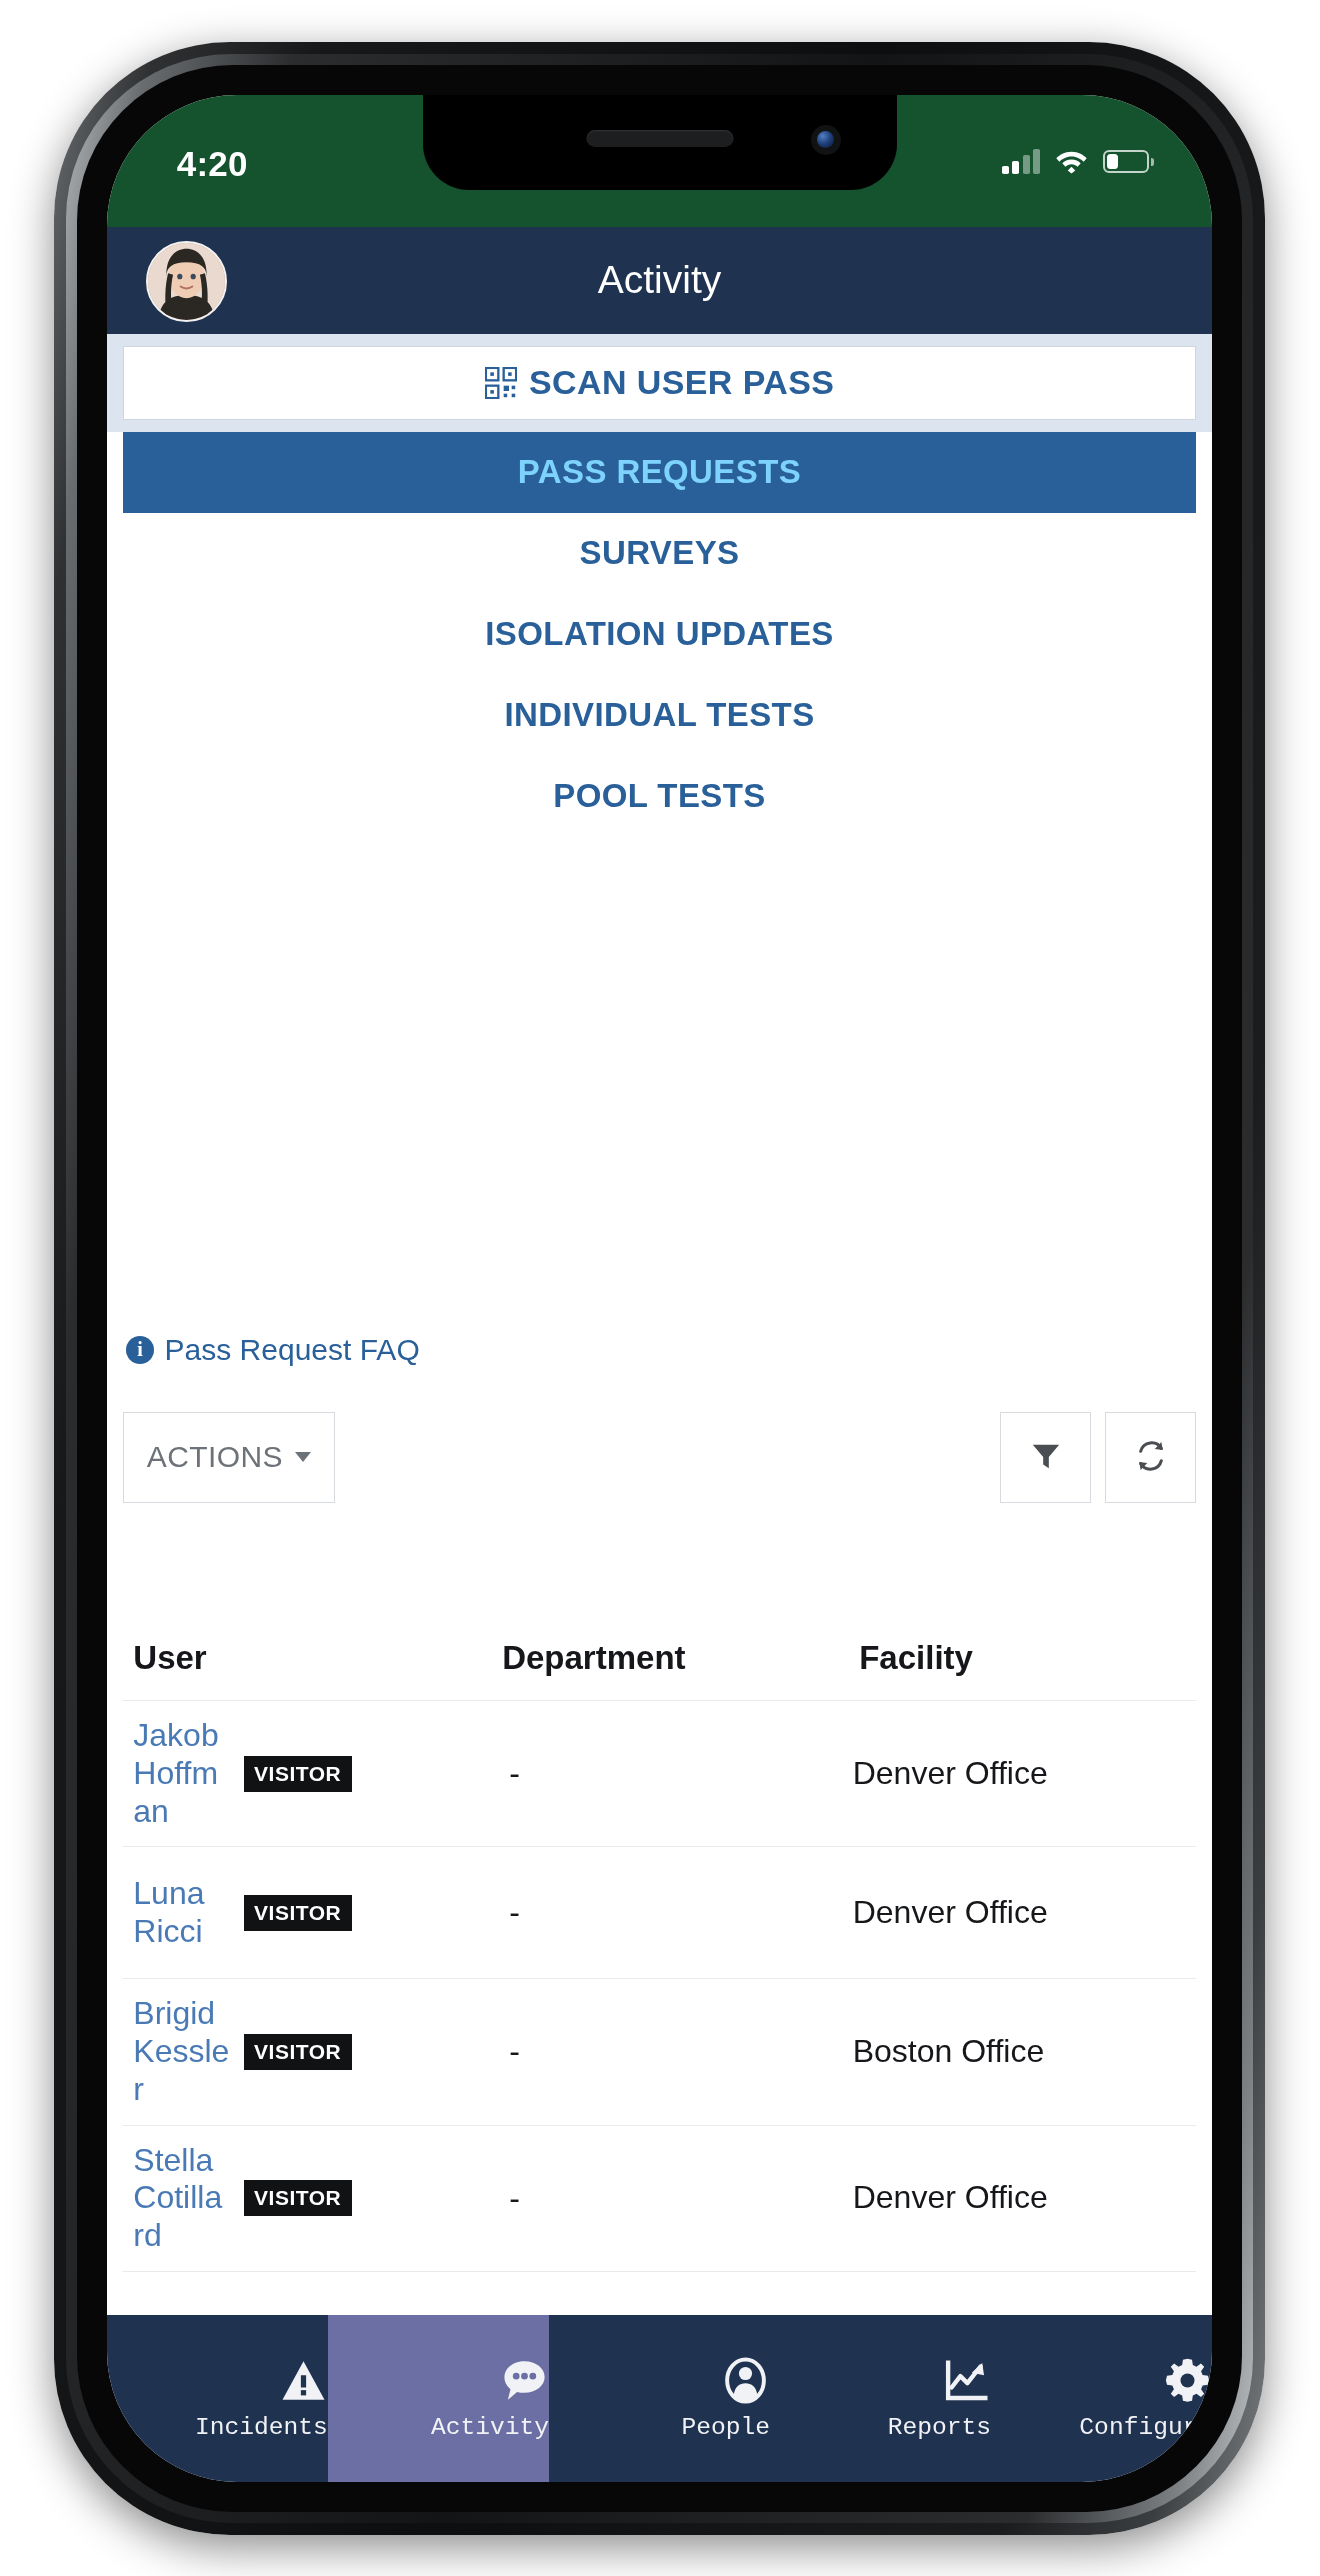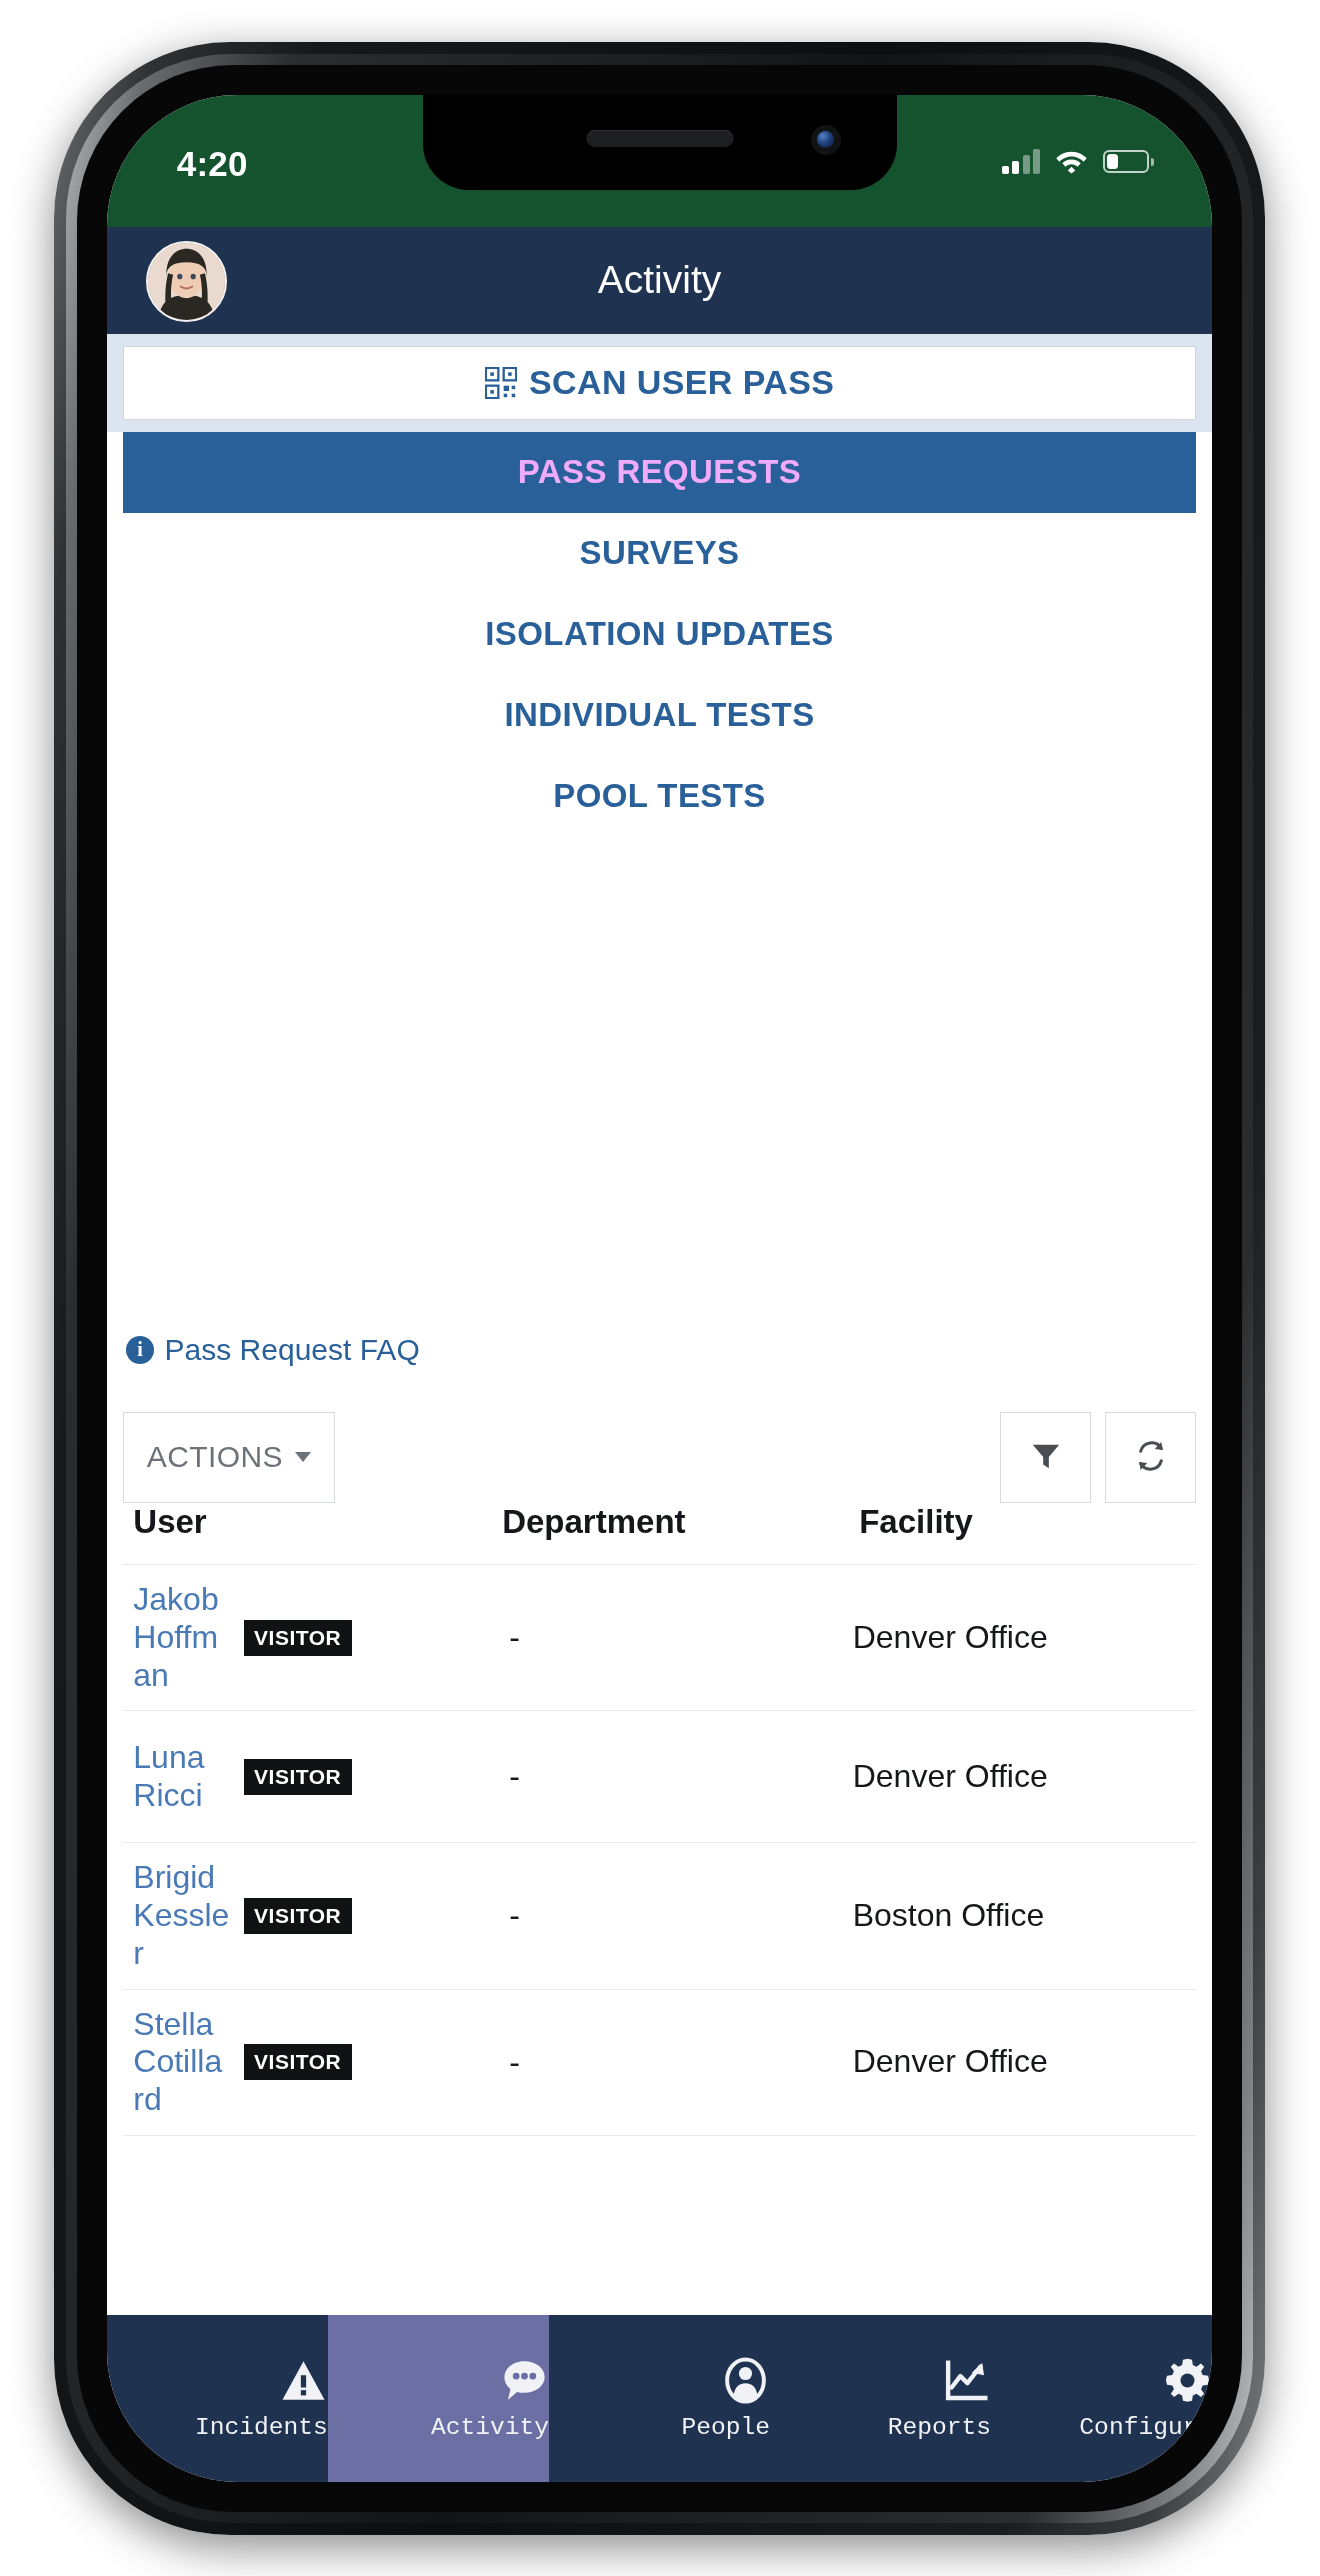--- a/index.html
+++ b/index.html
@@ -141,21 +141,21 @@
   }
   .qr { width: 32px; height: 32px; display:block; }
 
   
   .tabs { position: absolute; left:0; top: 337px; width: 100%; background:#fff; }
   .tab {
     height: 81px; display:flex; align-items:center; justify-content:center;
     color: #2a6099; font-size: 33px; font-weight: 700; letter-spacing: 0.4px;
     cursor: pointer; margin: 0 16px;
   }
-  .tab.active { background: #2a6099; color: #f0abfc; }
+  .tab.active { background: #2a6099; color: #7dd3fc; }
 
   
   .faq {
     position: absolute; left: 19.3px; top: 1238px;
     display: flex; align-items: center; gap: 10.5px;
     color: #2a6099; font-size: 30px; cursor: pointer;
   }
   .info-icon {
     width: 28px; height: 28px; border-radius: 50%;
     background: #2a6099; color: #fff; font-size: 20px; font-weight: 700;
@@ -177,21 +177,21 @@
   .caret { width:0; height:0; border-left: 8.8px solid transparent; border-right:8.8px solid transparent; border-top: 10.5px solid #6d7278; }
   .spacer { flex: 1; }
   .icon-btn {
     width: 91px; height: 100%;
     border: 0.9px solid #d7dbe0; background:#fff;
     display:flex; align-items:center; justify-content:center; cursor:pointer;
   }
   .icon-btn + .icon-btn { margin-left: 14px; }
 
   
-  .table { position: absolute; left: 16px; right: 16px; top: 1396px; }
+  .table { position: absolute; left: 16px; right: 16px; top: 1532px; }
   .thead {
     display: flex; align-items: flex-start;
     padding: 12.3px 0 23px 0; border-bottom: 1.8px solid #e8eaec;
   }
   .thead > div { color: #15171a; font-size: 33px; font-weight: 700; }
   .c-user { width: 36%; padding-left: 10.5px; }
   .c-dept { width: 32%; }
   .c-fac  { width: 32%; margin-left: 20px; }
   .trow {
     display:flex; align-items:center;

